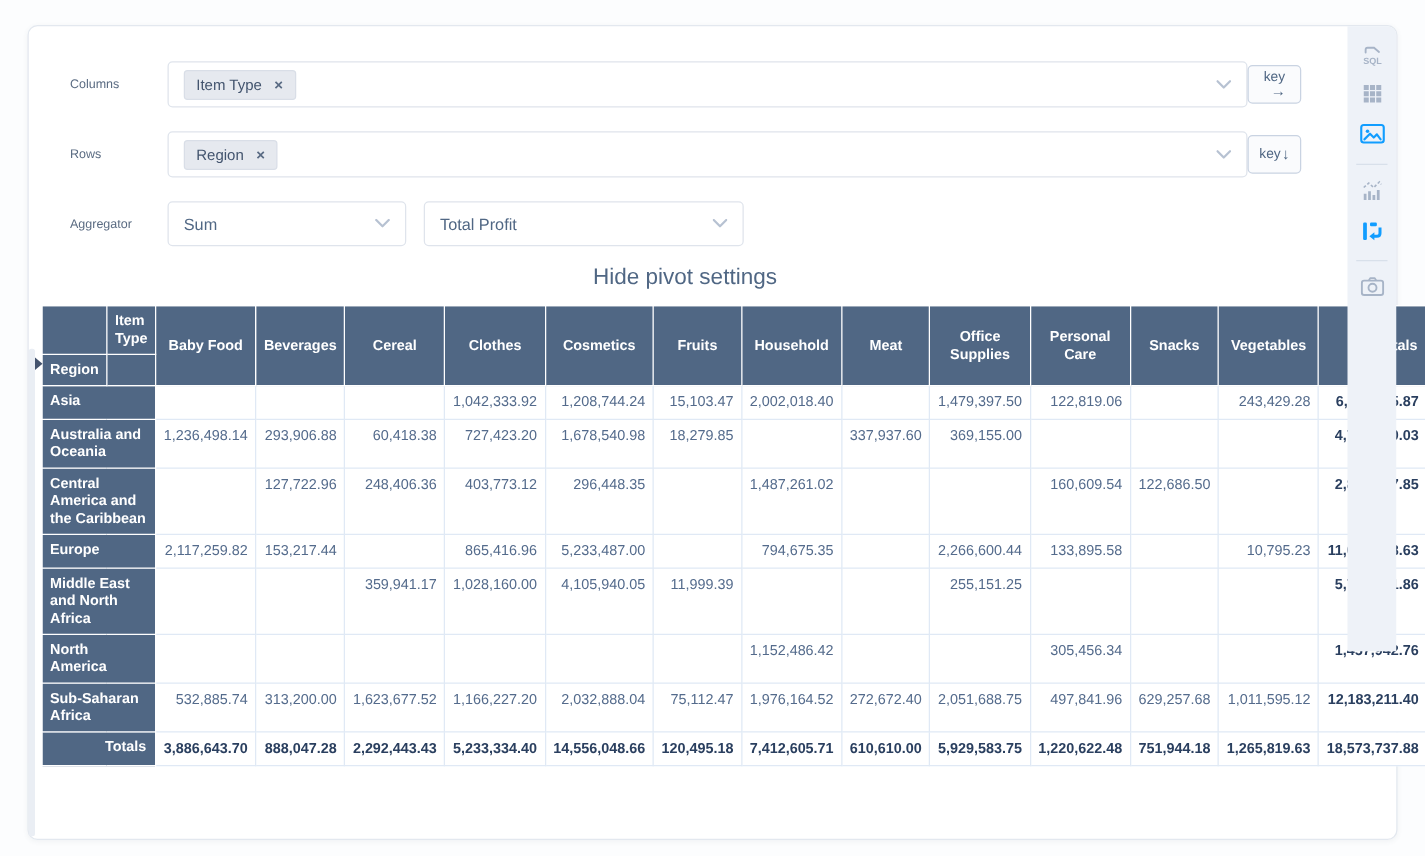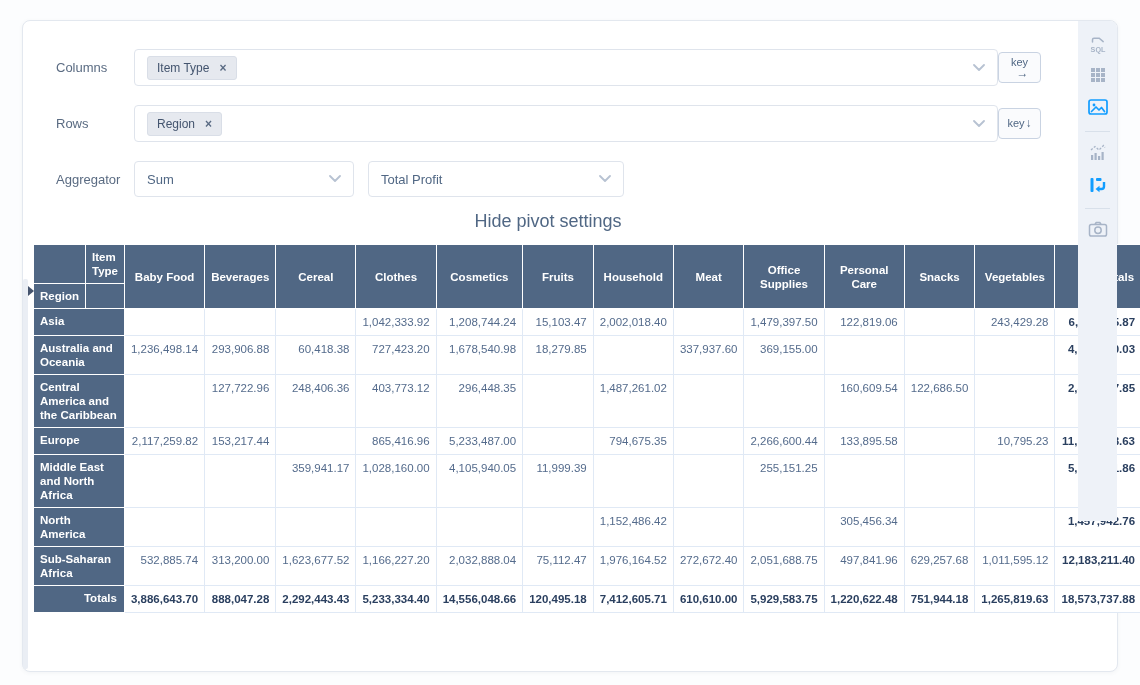--- a/index.html
+++ b/index.html
@@ -19,28 +19,28 @@
   .splitter { position:absolute; left:0; top:258px; width:5px; height:390px; background:#eaeef4; border-radius:2px; }
   .expand-toggle {
     position:absolute; left:5px; top:265px; width:0; height:0; cursor:pointer;
     border-top:5px solid transparent; border-bottom:5px solid transparent; border-left:6px solid #44536d;
   }
   
   .control-row { display:flex; align-items:center; padding-left:33px; }
   .row-columns { margin-top:28px; margin-bottom:19px; }
   .row-rows    { margin-bottom:19px; }
   .row-agg     { margin-bottom:12px; }
-  .ctl-label { width:78px; font-size:13px; color:#5a6b82; flex:0 0 auto; }
+  .ctl-label { width:78px; font-size:10px; color:#5a6b82; flex:0 0 auto; }
   .select {
     display:flex; align-items:center; height:37px; background:#fff;
     border:1px solid #dfe4ec; border-radius:4px; padding:0 12px;
     font-size:13px; color:#506784; cursor:pointer;
   }
   .select.big { width:864px; }
-  .select.sm  { width:220px; height:36px; }
+  .select.sm  { width:191px; height:36px; }
   .select.sm2 { width:256px; height:36px; margin-left:14px; }
   .select .chev { margin-left:auto; display:flex; align-items:center; }
   .chip {
     display:inline-flex; align-items:center; gap:10px;
     background:#e6e9ef; border:1px solid #d9dee7; border-radius:3px;
     padding:4px 9px; font-size:12px; color:#43546e; cursor:pointer;
   }
   .chip .x { font-weight:700; color:#5a6b84; font-size:12px; line-height:10px; cursor:pointer; }
   .key-btn {
     width:43px; height:31px; border:1px solid #c9d3e2; border-radius:4px;

